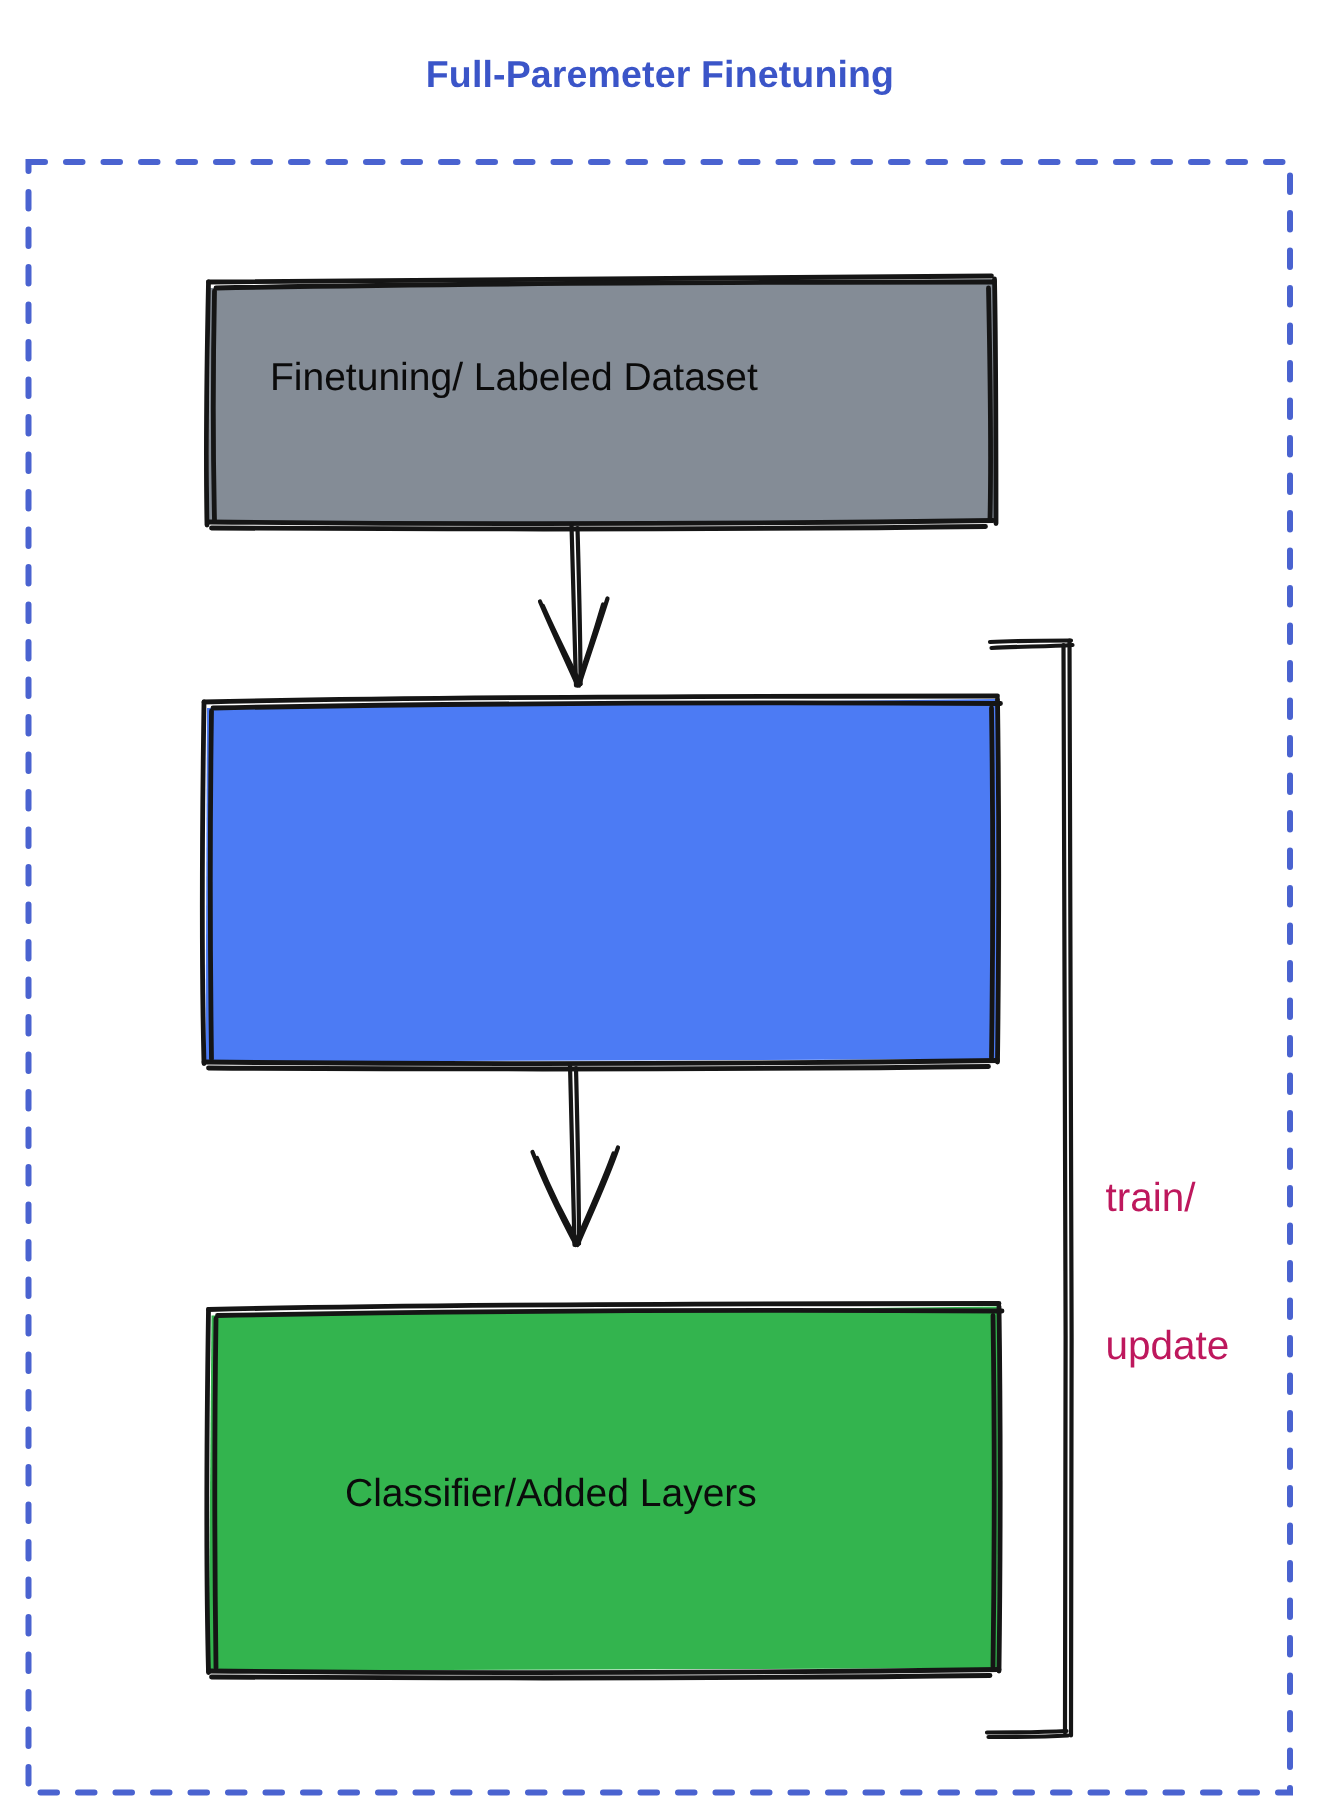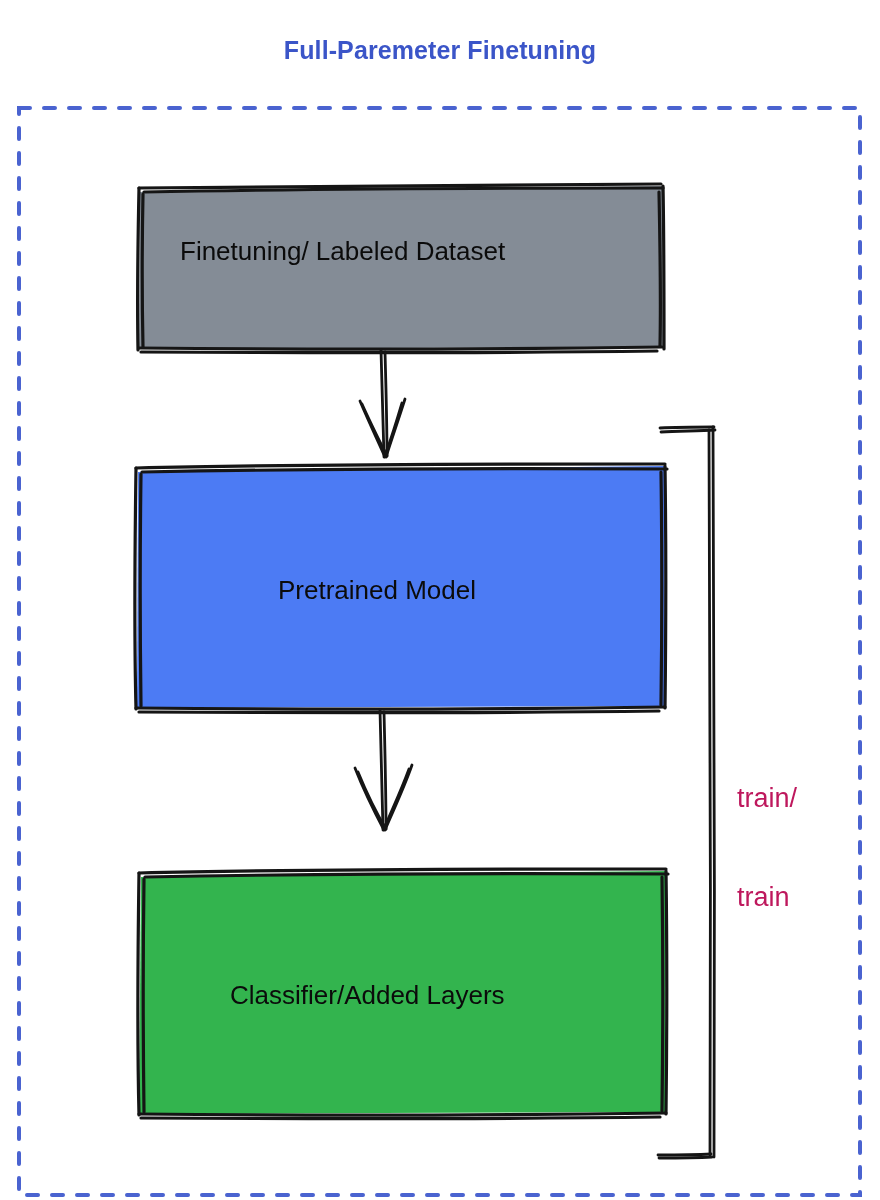--- a/index.html
+++ b/index.html
@@ -140,22 +140,21 @@
       <path class="sk2" d="M713,411 C714,600 715,900 714,1141" fill="none" stroke="#151515" stroke-width="2.8" stroke-linecap="round"></path>
       <path class="sk2" d="M709,414 C710,604 711,900 710,1139" fill="none" stroke="#151515" stroke-width="2.8" stroke-linecap="round"></path>
       <path class="sk2" d="M712,1141 C694,1142 678,1142 659,1142" fill="none" stroke="#151515" stroke-width="2.8" stroke-linecap="round"></path>
       <path class="sk2" d="M711,1138 C693,1139 677,1139 658,1139" fill="none" stroke="#151515" stroke-width="2.8" stroke-linecap="round"></path>
     </g>
 
   </svg>
 
   <div class="node-label" style="left:180px; top:220px;">Finetuning/ Labeled Dataset</div>
 
-  <div class="node-label" style="left:278px; top:559px;">Pretrained Model</div>
 
   <div class="node-label" style="left:230px; top:964px;">Classifier/Added Layers</div>
 
   <div class="edge-label" style="left:737px; top:700px;">
     <div>train/</div>
-    <div>train</div>
+    <div>update</div>
   </div>
 
 </div>
 
 </body></html>

